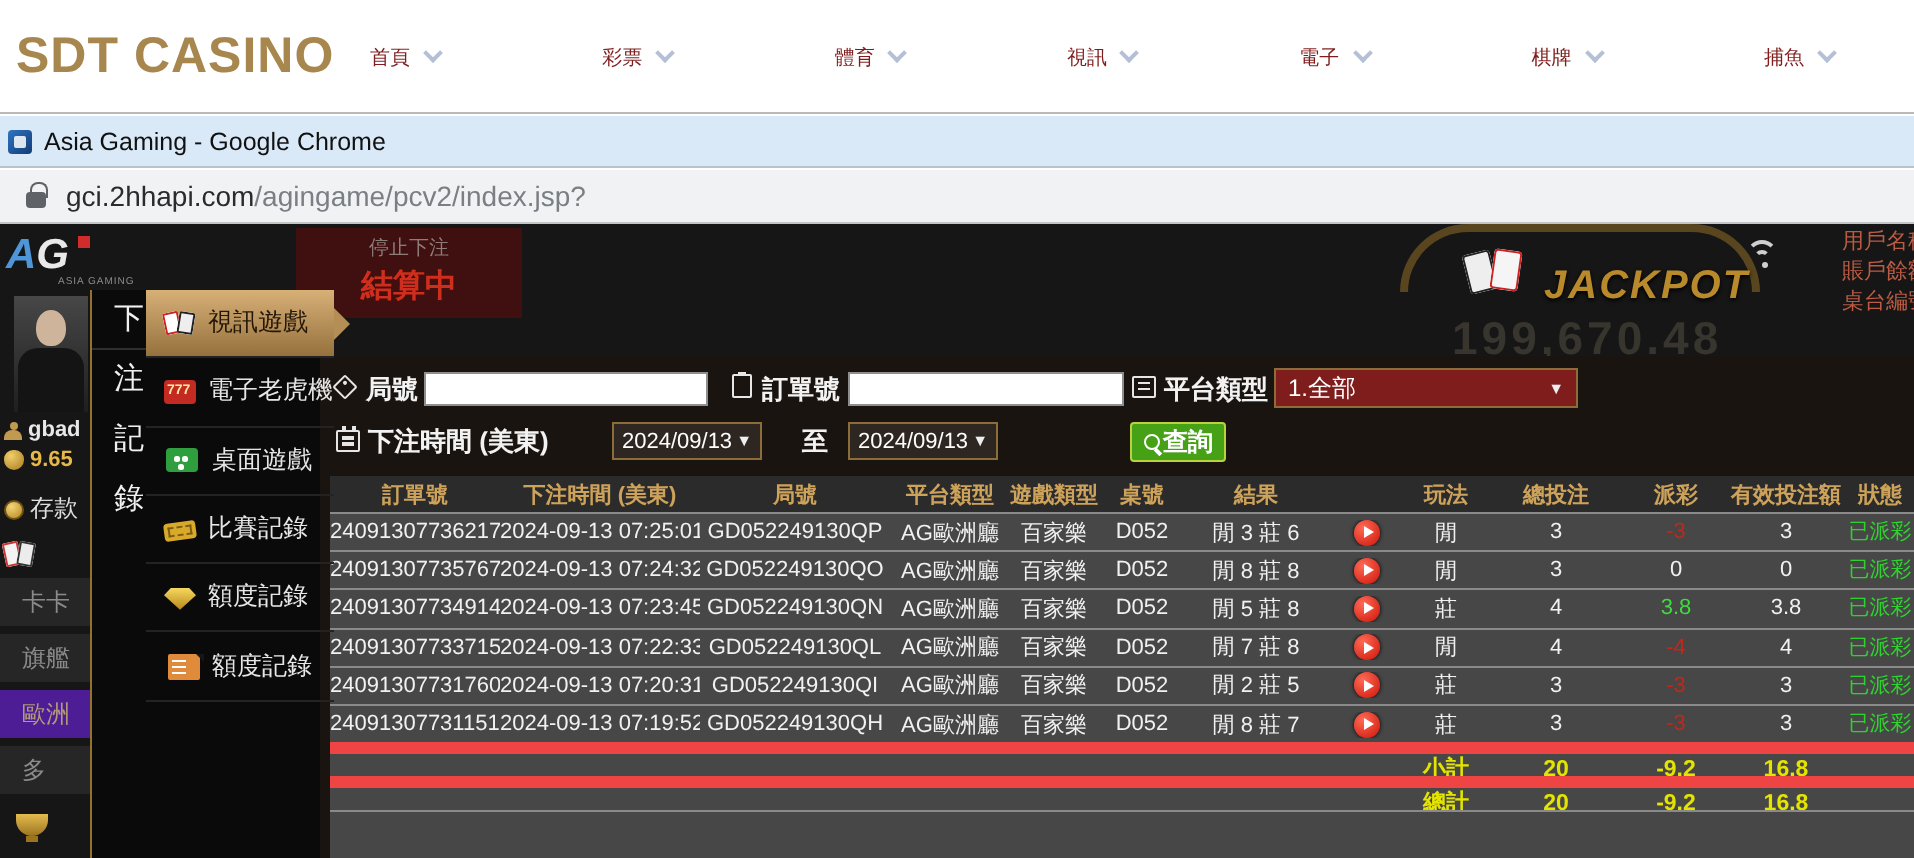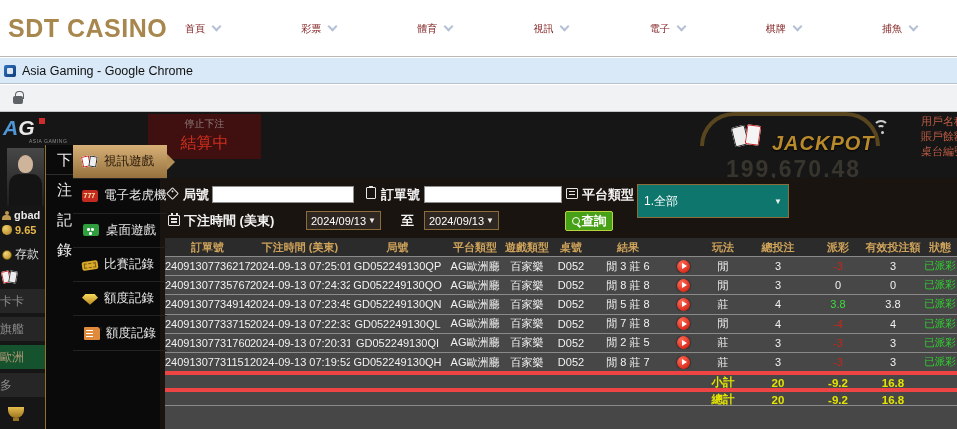--- a/index.html
+++ b/index.html
@@ -44,29 +44,29 @@
   .person-icon::before{content:"";position:absolute;left:2.5px;top:0;width:4px;height:4px;border-radius:50%;background:#bf9a50}
   .person-icon::after{content:"";position:absolute;left:0;top:4.5px;width:9px;height:4.5px;border-radius:4px 4px 0 0;background:#bf9a50}
   .bag-icon{width:10px;height:10px;border-radius:45% 45% 50% 50%;background:radial-gradient(circle at 35% 30%,#f0cf6a,#a9791f);margin-right:3px}
   .coin-icon{width:10px;height:10px;border-radius:50%;background:radial-gradient(circle at 35% 30%,#f3d57a,#b5871f);margin-right:3px;border:1px solid #6d5312}
   .bg-user{font-size:11px;color:#e8e8e8;font-weight:bold}
   .bg-balance{font-size:11px;color:#e6b84a;font-weight:bold}
   .bg-deposit{font-size:12px;color:#dedede}
   .mini-cards{position:relative;width:16px;height:15px;margin-right:3px}
   .mini-cards::before{content:"";position:absolute;left:0;top:1px;width:8px;height:12px;background:#f3f3f3;border-radius:1px;transform:rotate(-12deg);box-shadow:inset 0 0 0 1px #c33}
   .mini-cards::after{content:"";position:absolute;left:7px;top:1px;width:8px;height:12px;background:#ececec;border-radius:1px;transform:rotate(10deg);box-shadow:inset 0 0 0 1px #333}
-  .sidetab{width:45px;height:24px;margin-top:4px;background:#262626;color:#8b8b8b;font-size:12px;display:flex;align-items:center;padding-left:0}
-  .sidetab.hot{background:#14532d;color:#b49a78}
+  .sidetab{width:45px;height:24px;margin-top:4px;background:#262626;color:#8b8b8b;font-size:12px;display:flex;align-items:center;padding-left:11px}
+  .sidetab.hot{background:#4c1d95;color:#b49a78}
   .trophy-icon{position:relative;width:16px;height:11px;background:linear-gradient(#e4bc4e,#9c7420);border-radius:0 0 8px 8px;margin:10px 0 0 8px}
   .trophy-icon::after{content:"";position:absolute;left:5px;top:11px;width:6px;height:3px;background:#9c7420}
 
   
   .stop-banner{position:absolute;left:148px;top:2px;width:113px;height:45px;background:#401010;z-index:1;text-align:center}
   .stop-label{font-size:10px;color:#8f7d78;margin-top:3px}
-  .settle-label{font-size:16px;font-weight:normal;color:#d02e1c;margin-top:2px}
+  .settle-label{font-size:16px;font-weight:bold;color:#d02e1c;margin-top:2px}
 
   
   .jp-cards{position:absolute;left:733px;top:12px;width:34px;height:26px;z-index:0}
   .jp-cards::before{content:"";position:absolute;left:0;top:2px;width:14px;height:20px;background:#eee;border-radius:2px;transform:rotate(-14deg);box-shadow:inset 0 0 0 1px #222}
   .jp-cards::after{content:"";position:absolute;left:13px;top:1px;width:14px;height:20px;background:#f5f5f5;border-radius:2px;transform:rotate(8deg);box-shadow:inset 0 0 0 1px #c22}
   .jp-text{position:absolute;left:772px;top:20px;font-size:20px;font-weight:bold;font-style:italic;color:#b98a2c;letter-spacing:1px;text-shadow:0 1px 2px #000;z-index:0}
   .jp-arch{position:absolute;left:700px;top:0px;width:180px;height:34px;border:4px solid rgba(170,130,40,.45);border-bottom:none;border-radius:90px 90px 0 0;z-index:0}
   .jp-num{position:absolute;left:726px;top:44px;font-size:23px;font-weight:bold;color:#37352d;letter-spacing:2px;z-index:0}
   .wifi-icon{position:absolute;left:872px;top:8px;width:20px;height:16px;z-index:0}
   .wifi-icon .a1,.wifi-icon .a2{position:absolute;border:2px solid #cfcfcf;border-radius:50%;border-bottom-color:transparent;border-left-color:transparent;border-right-color:transparent;transform:rotate(0deg)}
@@ -109,40 +109,40 @@
   .tag-icon::after{content:"";position:absolute;left:1px;top:1px;width:2px;height:2px;border-radius:50%;background:#e6e6e6}
   .clip-icon{width:10px;height:12px;border:1.5px solid #e6e6e6;border-radius:1px}
   .clip-icon::before{content:"";position:absolute;left:1.5px;top:-2px;width:4px;height:2px;background:#e6e6e6}
   .list-icon{width:12px;height:11px;border:1.5px solid #e6e6e6;border-radius:1px}
   .list-icon::after{content:"";position:absolute;left:1.5px;top:1.5px;width:6px;height:1.5px;background:#e6e6e6;box-shadow:0 3px 0 #e6e6e6}
   .cal-icon{width:12px;height:11px;border:1.5px solid #e6e6e6;border-radius:1px}
   .cal-icon::before{content:"";position:absolute;left:1.5px;top:-3px;width:2px;height:3px;background:#e6e6e6;box-shadow:5px 0 0 #e6e6e6}
   .cal-icon::after{content:"";position:absolute;left:1.5px;top:2px;width:6px;height:1.5px;background:#e6e6e6;box-shadow:0 3px 0 #e6e6e6}
   .dsel{position:absolute;height:19px;width:75px;background:#2e2620;border:1px solid #8c6c38;color:#fff;font-size:11px;font-weight:normal;display:flex;align-items:center;justify-content:space-between;padding:0 4px;cursor:pointer}
   .dsel .arr{font-size:8px;color:#eee}
-  .psel{position:absolute;left:477px;top:-2px;height:34px;width:152px;background:#0f766e;border:1px solid #8c6c38;color:#fff;font-size:12px;display:flex;align-items:center;justify-content:space-between;padding:0 6px;cursor:pointer}
+  .psel{position:absolute;left:477px;top:-2px;height:20px;width:152px;background:#7f1d1d;border:1px solid #8c6c38;color:#fff;font-size:12px;display:flex;align-items:center;justify-content:space-between;padding:0 6px;cursor:pointer}
   .psel .arr{font-size:8px;color:#eee}
   .search-btn{position:absolute;left:405px;top:-1px;height:20px;width:48px;background:#46a117;border:1px solid #b9d23e;border-radius:2px;color:#fff;font-size:12.5px;font-weight:bold;display:flex;align-items:center;justify-content:center;gap:2px;cursor:pointer}
   .mag-icon{position:relative;width:8px;height:8px;border:1.7px solid #fff;border-radius:50%;flex:0 0 8px}
   .mag-icon::after{content:"";position:absolute;left:5.5px;top:5.5px;width:2px;height:4px;background:#fff;transform:rotate(-45deg)}
 
   
   .tbl{position:absolute;left:5px;right:0;top:60px;bottom:0;display:flex;flex-direction:column}
   .tgrid{display:grid;grid-template-columns:85px 100px 95px 60px 44px 44px 70px 40px 40px 70px 50px 60px 34px;align-items:center}
   .thead{height:18px;background:#2b2b2b}
   .thead span{font-size:11px;font-weight:bold;color:#cda25a;text-align:center;white-space:nowrap;overflow:hidden}
   .trow{height:19.2px;background:#474747;border-top:1px solid #8a8a8a}
   .trow span{font-size:11px;color:#f1f1f1;text-align:center;white-space:nowrap;overflow:hidden}
   .trow .pay.neg{color:#c2281a}
   .trow .pay.pos{color:#3edc3e}
   .trow .st{color:#2ed32e;font-size:10.5px}
   .playwrap{display:flex;justify-content:center}
   .play-btn{position:relative;width:13px;height:13px;border-radius:50%;background:radial-gradient(circle at 35% 30%,#ff6a55,#cc1408);box-shadow:0 0 2px #000;cursor:pointer}
   .play-btn::after{content:"";position:absolute;left:5px;top:3.5px;border-left:5px solid #fff;border-top:3px solid transparent;border-bottom:3px solid transparent}
-  .totrow{height:17px;background:#474747;border-top:4px solid #ef4444}
+  .totrow{height:17px;background:#474747;border-top:6px solid #ef4444}
   .totrow span{font-size:11.5px;font-weight:bold;color:#e4e400;text-align:center}
   .totrow .tl{grid-column:9}
   .fillrow{flex:1;background:#474747;border-top:1px solid #8a8a8a}
 </style>
 </head>
 <body>
 
 <div class="screen">
 
   <header class="topbar">
@@ -180,20 +180,21 @@
       </nav>
   </header>
 
   <div class="titlebar">
     <span class="favicon"></span>
     <span class="wintitle">Asia Gaming - Google Chrome</span>
   </div>
 
   <div class="urlbar">
     <span class="lock"></span>
+    <span class="url"><span class="host">gci.2hhapi.com</span><span class="path">/agingame/pcv2/index.jsp?</span></span>
   </div>
 
   <div class="game">
 
     <div class="ag-logo">
       <span class="ag-a">A</span><span class="ag-g">G</span>
       <span class="ag-red"></span>
       <span class="ag-sub">ASIA GAMING</span>
     </div>
     <div class="dealer"></div>

